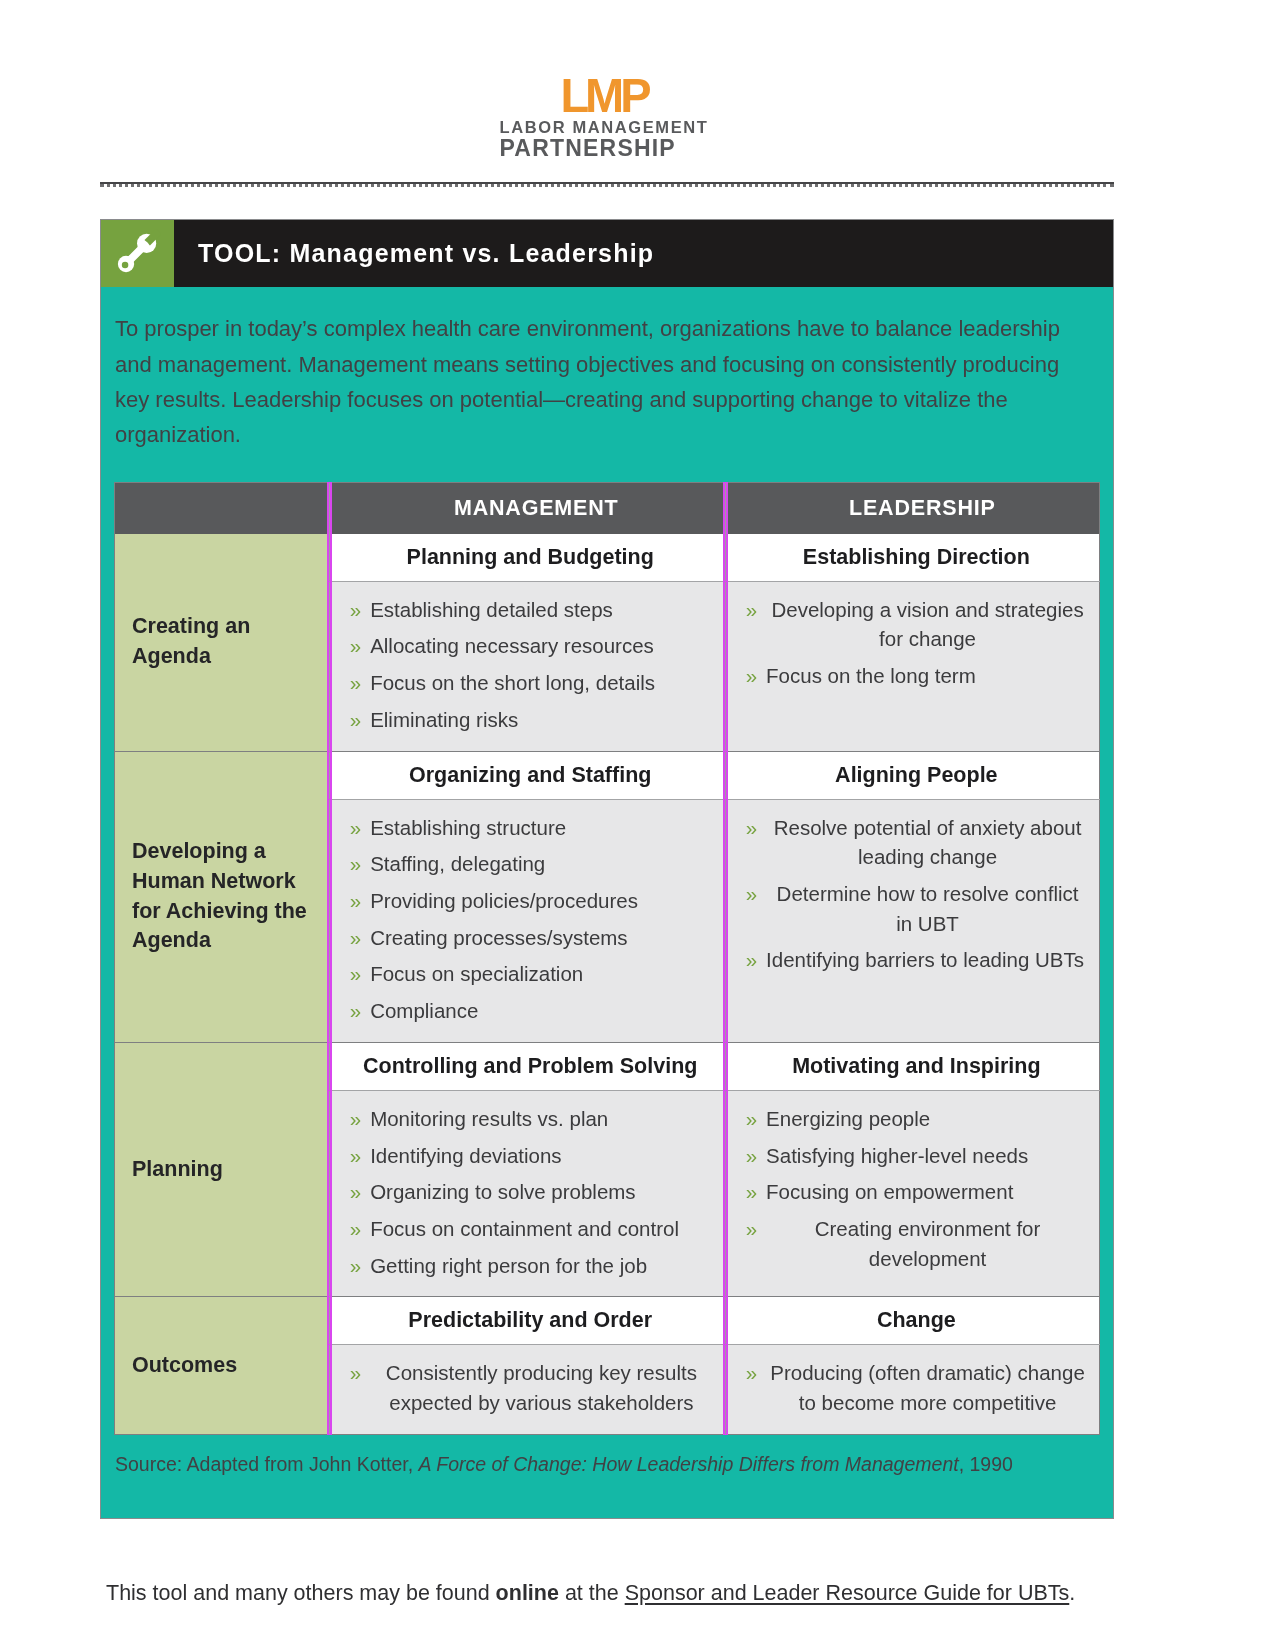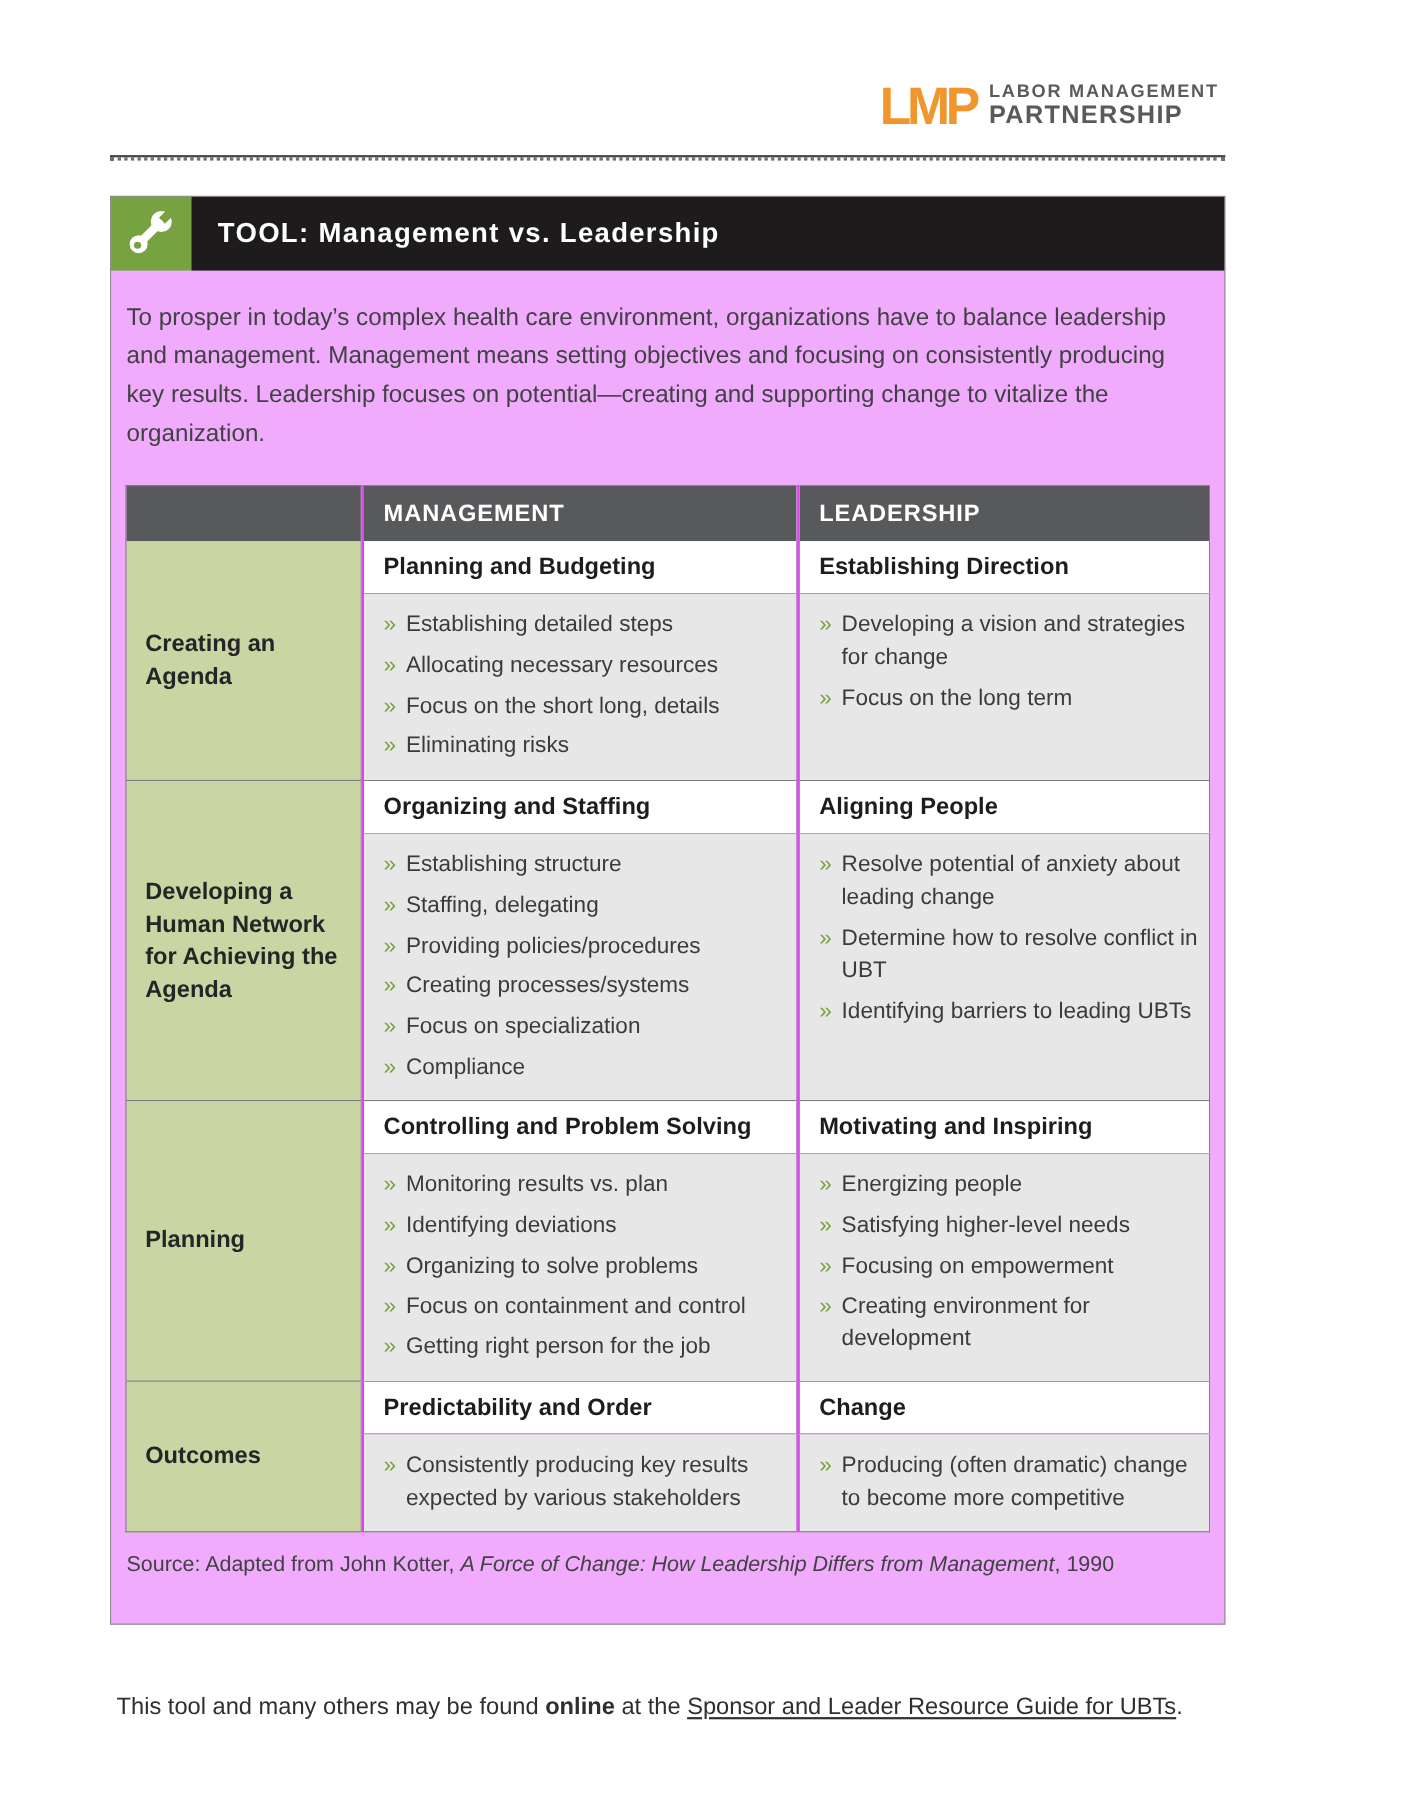--- a/index.html
+++ b/index.html
@@ -5,60 +5,60 @@
   * { margin:0; padding:0; box-sizing:border-box; }
   html,body { background:#ffffff; }
   body {
     width:1275px; min-height:1650px;
     font-family:"Liberation Sans", sans-serif;
     color:#3b3b3d;
   }
   .page { width:1014px; margin-left:100px; padding-top:72px; }
 
   
-  .logo-row { display:flex; justify-content:flex-end; align-items:center; gap:12px; padding-right:6px; }
+  .logo-row { display:flex; justify-content:flex-end; align-items:center; gap:0; padding-right:6px;flex-direction:column; }
   .logo-mark {
     font-weight:800; font-size:47px; letter-spacing:-4px;
     color:#F0962D; line-height:1; transform:scaleY(1.02);
   }
   .logo-text { display:flex; flex-direction:column; color:#595A5C; line-height:1.05; }
   .logo-line1 { font-size:16.5px; font-weight:bold; letter-spacing:1.6px; }
   .logo-line2 { font-size:23px; font-weight:bold; letter-spacing:1.2px; }
 
   .rule-solid { border-bottom:2px solid #454547; margin-top:22px; }
 
   
   .section-title {
     font-family:"Liberation Serif", serif;
     font-size:37px; color:#1e1e20; letter-spacing:1px;
     margin:16px 0 10px 0; font-weight:normal;
   }
   .rule-dotted { border-bottom:3px dotted #6f6f71; margin-bottom:32px; }
 
   
-  .tool-box { border:1px solid #8a8b8d; background:#f0abfc; }
+  .tool-box { border:1px solid #8a8b8d; background:#14b8a6; }
   .tool-header { display:flex; align-items:stretch; height:67px; }
   .icon-box { width:73px; background:#76A23F; display:flex; align-items:center; justify-content:center; flex:0 0 73px; }
   .header-bar { flex:1; background:#1D1B1B; display:flex; align-items:center; }
   .header-title { color:#fff; font-size:25px; font-weight:bold; letter-spacing:1.2px; padding-left:24px; }
 
   .box-inner { padding:24px 13px 0 13px; }
   .intro { font-size:22px; line-height:1.6; color:#414144; max-width:960px; padding-left:1px; }
 
   
   table.ml { border-collapse:collapse; width:100%; margin-top:30px; table-layout:fixed; }
   table.ml { border:1px solid #7e7f81; }
   col.c-cat { width:21.8%; } col.c-man { width:40.2%; } col.c-led { width:38%; }
 
   thead th {
     background:#58595B; color:#ffffff; text-align:left;
     font-size:21.5px; font-weight:bold; letter-spacing:0.8px;
     height:51px; padding-left:18px; vertical-align:middle;
   }
-  .gapL { border-left:3px solid #d946ef; position:relative; }
+  .gapL { border-left:5px solid #d946ef; position:relative;text-align:center; }
   .gapL::before { content:""; position:absolute; left:-3px; top:0; bottom:0; width:1px; background:#9e9fa1; }
 
   td.cat {
     background:#C9D5A2; color:#252527; font-weight:bold; font-size:21.5px;
     line-height:1.38; padding:10px 12px 10px 17px; vertical-align:middle;
   }
   tr.subhead-row:not(:first-child) { border-top:1px solid #7e7f81; }
   td.sub {
     background:#ffffff; color:#1d1d1f; font-weight:bold; font-size:21.5px;
     padding:11px 12px 11px 18px; vertical-align:middle;

